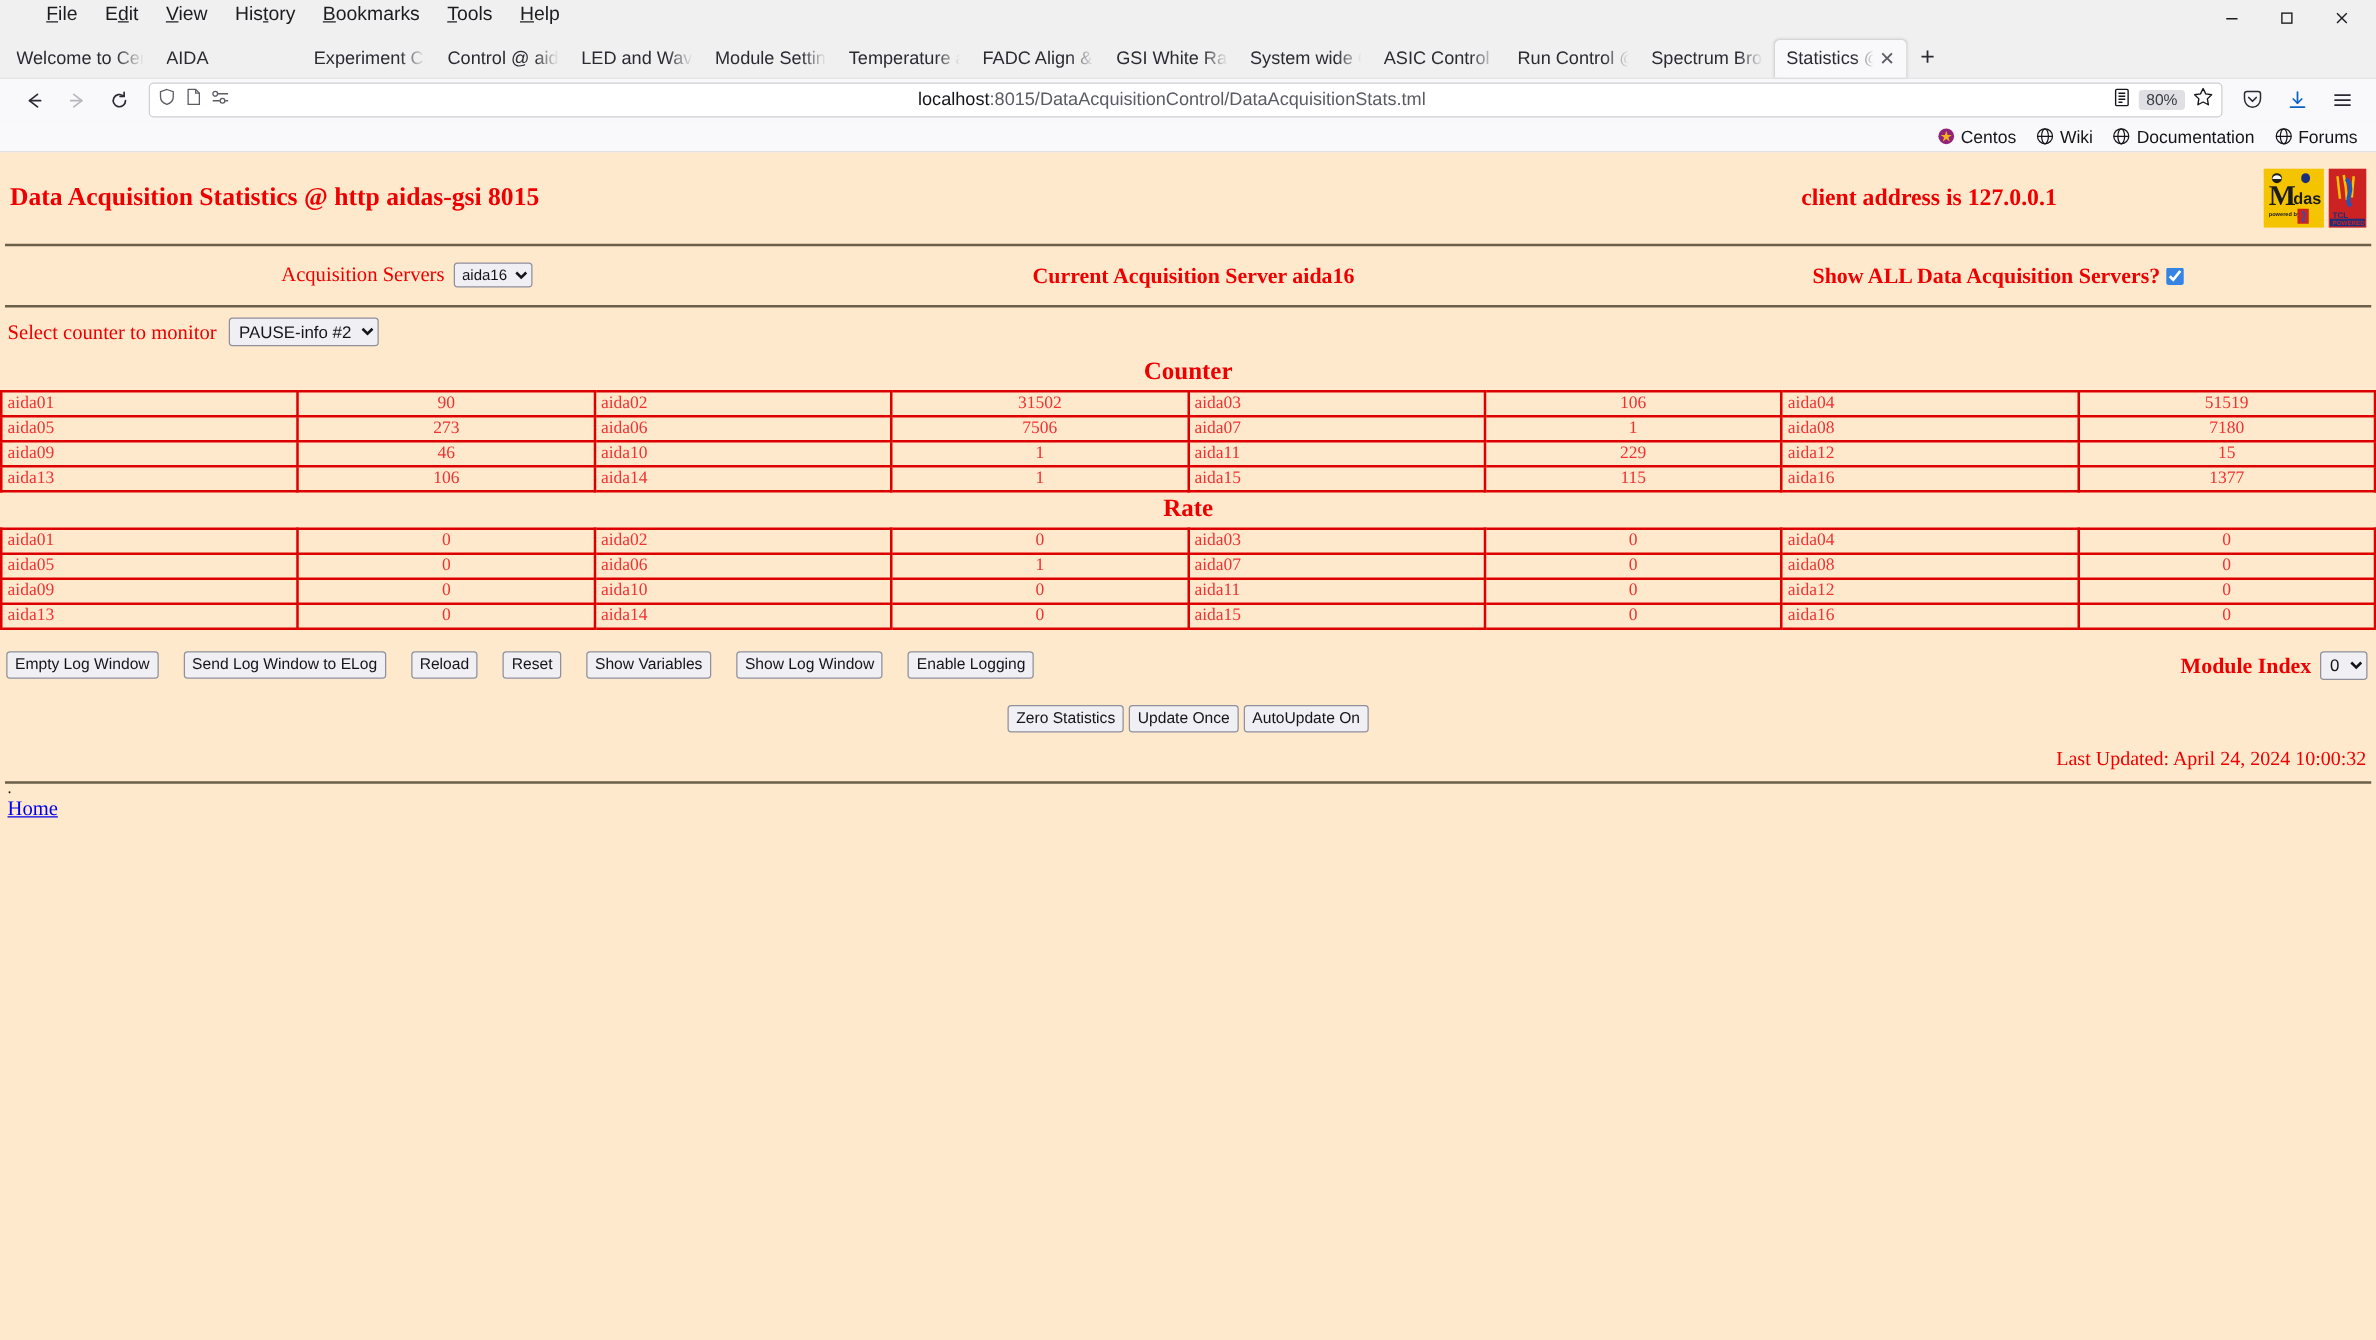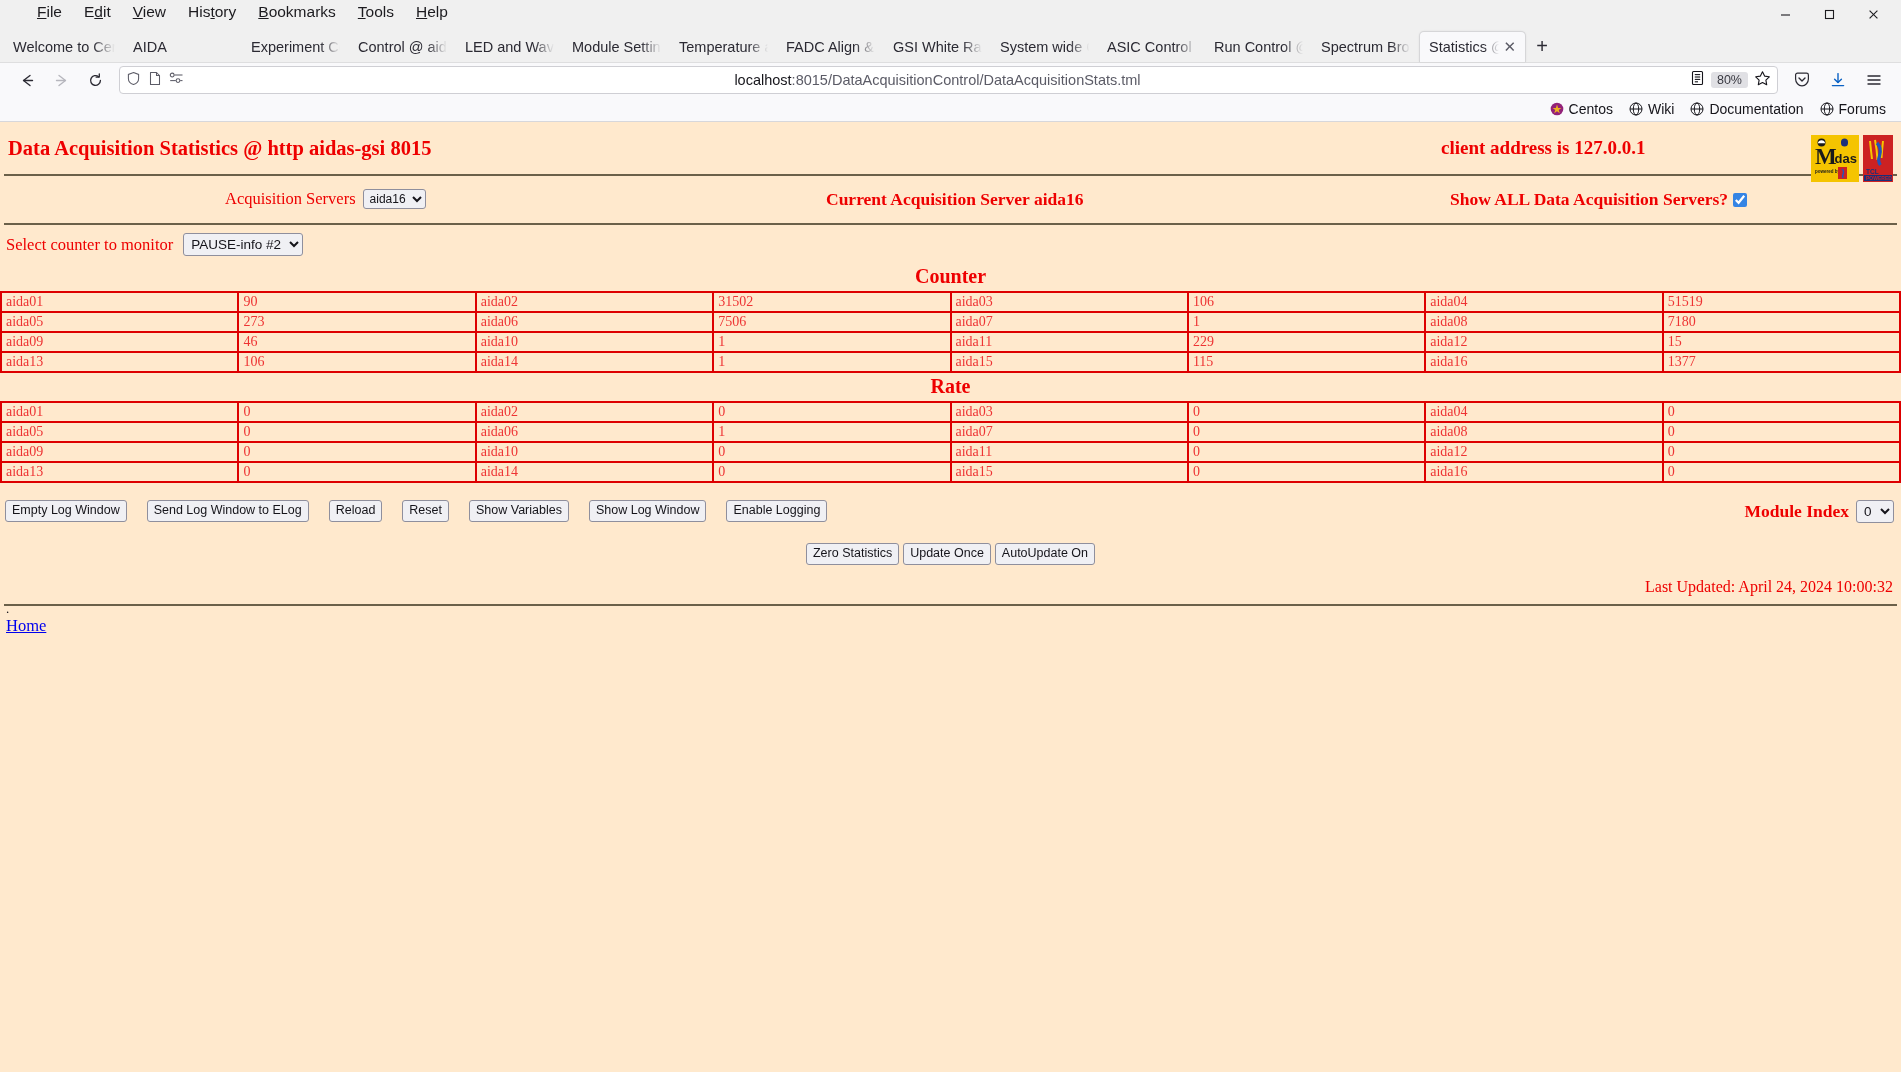--- a/index.html
+++ b/index.html
@@ -112,21 +112,21 @@
   
   .page {
     background:#ffe9cd;
     height:calc(1072px - 122px);
     position:relative;
     font-family:"Liberation Serif", serif;
     overflow:hidden;
   }
   .hdr-row {
     display:flex; align-items:center; position:relative;
-    height:52px; padding:0 14px;
+    height:73px; padding:0 14px;
   }
   .hdr-title {
     font-size:20.5px; font-weight:bold; color:#ee0000;
     font-family:"Liberation Serif", serif;
     margin-left:-6px;
   }
   .hdr-client {
     position:absolute; left:1441px; top:50%; transform:translateY(-50%);
     font-size:19px; font-weight:bold; color:#ee0000;
     white-space:nowrap;
@@ -190,21 +190,21 @@
     table-layout:fixed;
   }
   table.stats td {
     border:2px solid #dd0000;
     color:#ee3333; font-size:14px;
     font-family:"Liberation Serif", serif;
     padding:1px 4px; height:15px;
     white-space:nowrap; overflow:hidden;
   }
   table.stats td.nm { width:12.5%; }
-  table.stats td.vl { width:12.5%; }
+  table.stats td.vl { width:12.5%;text-align:center; }
 
   .row-btns {
     position:relative; height:33px; margin-top:14px;
   }
   .btn-group { position:absolute; left:5px; top:3px; display:flex; gap:20px; }
   .btn {
     font-family:"Liberation Sans", sans-serif;
     font-size:12.5px; color:#15141a;
     background:#f0f0f4; border:1px solid #8f8f9d; border-radius:3px;
     padding:2px 6px; line-height:1.25; cursor:default;

